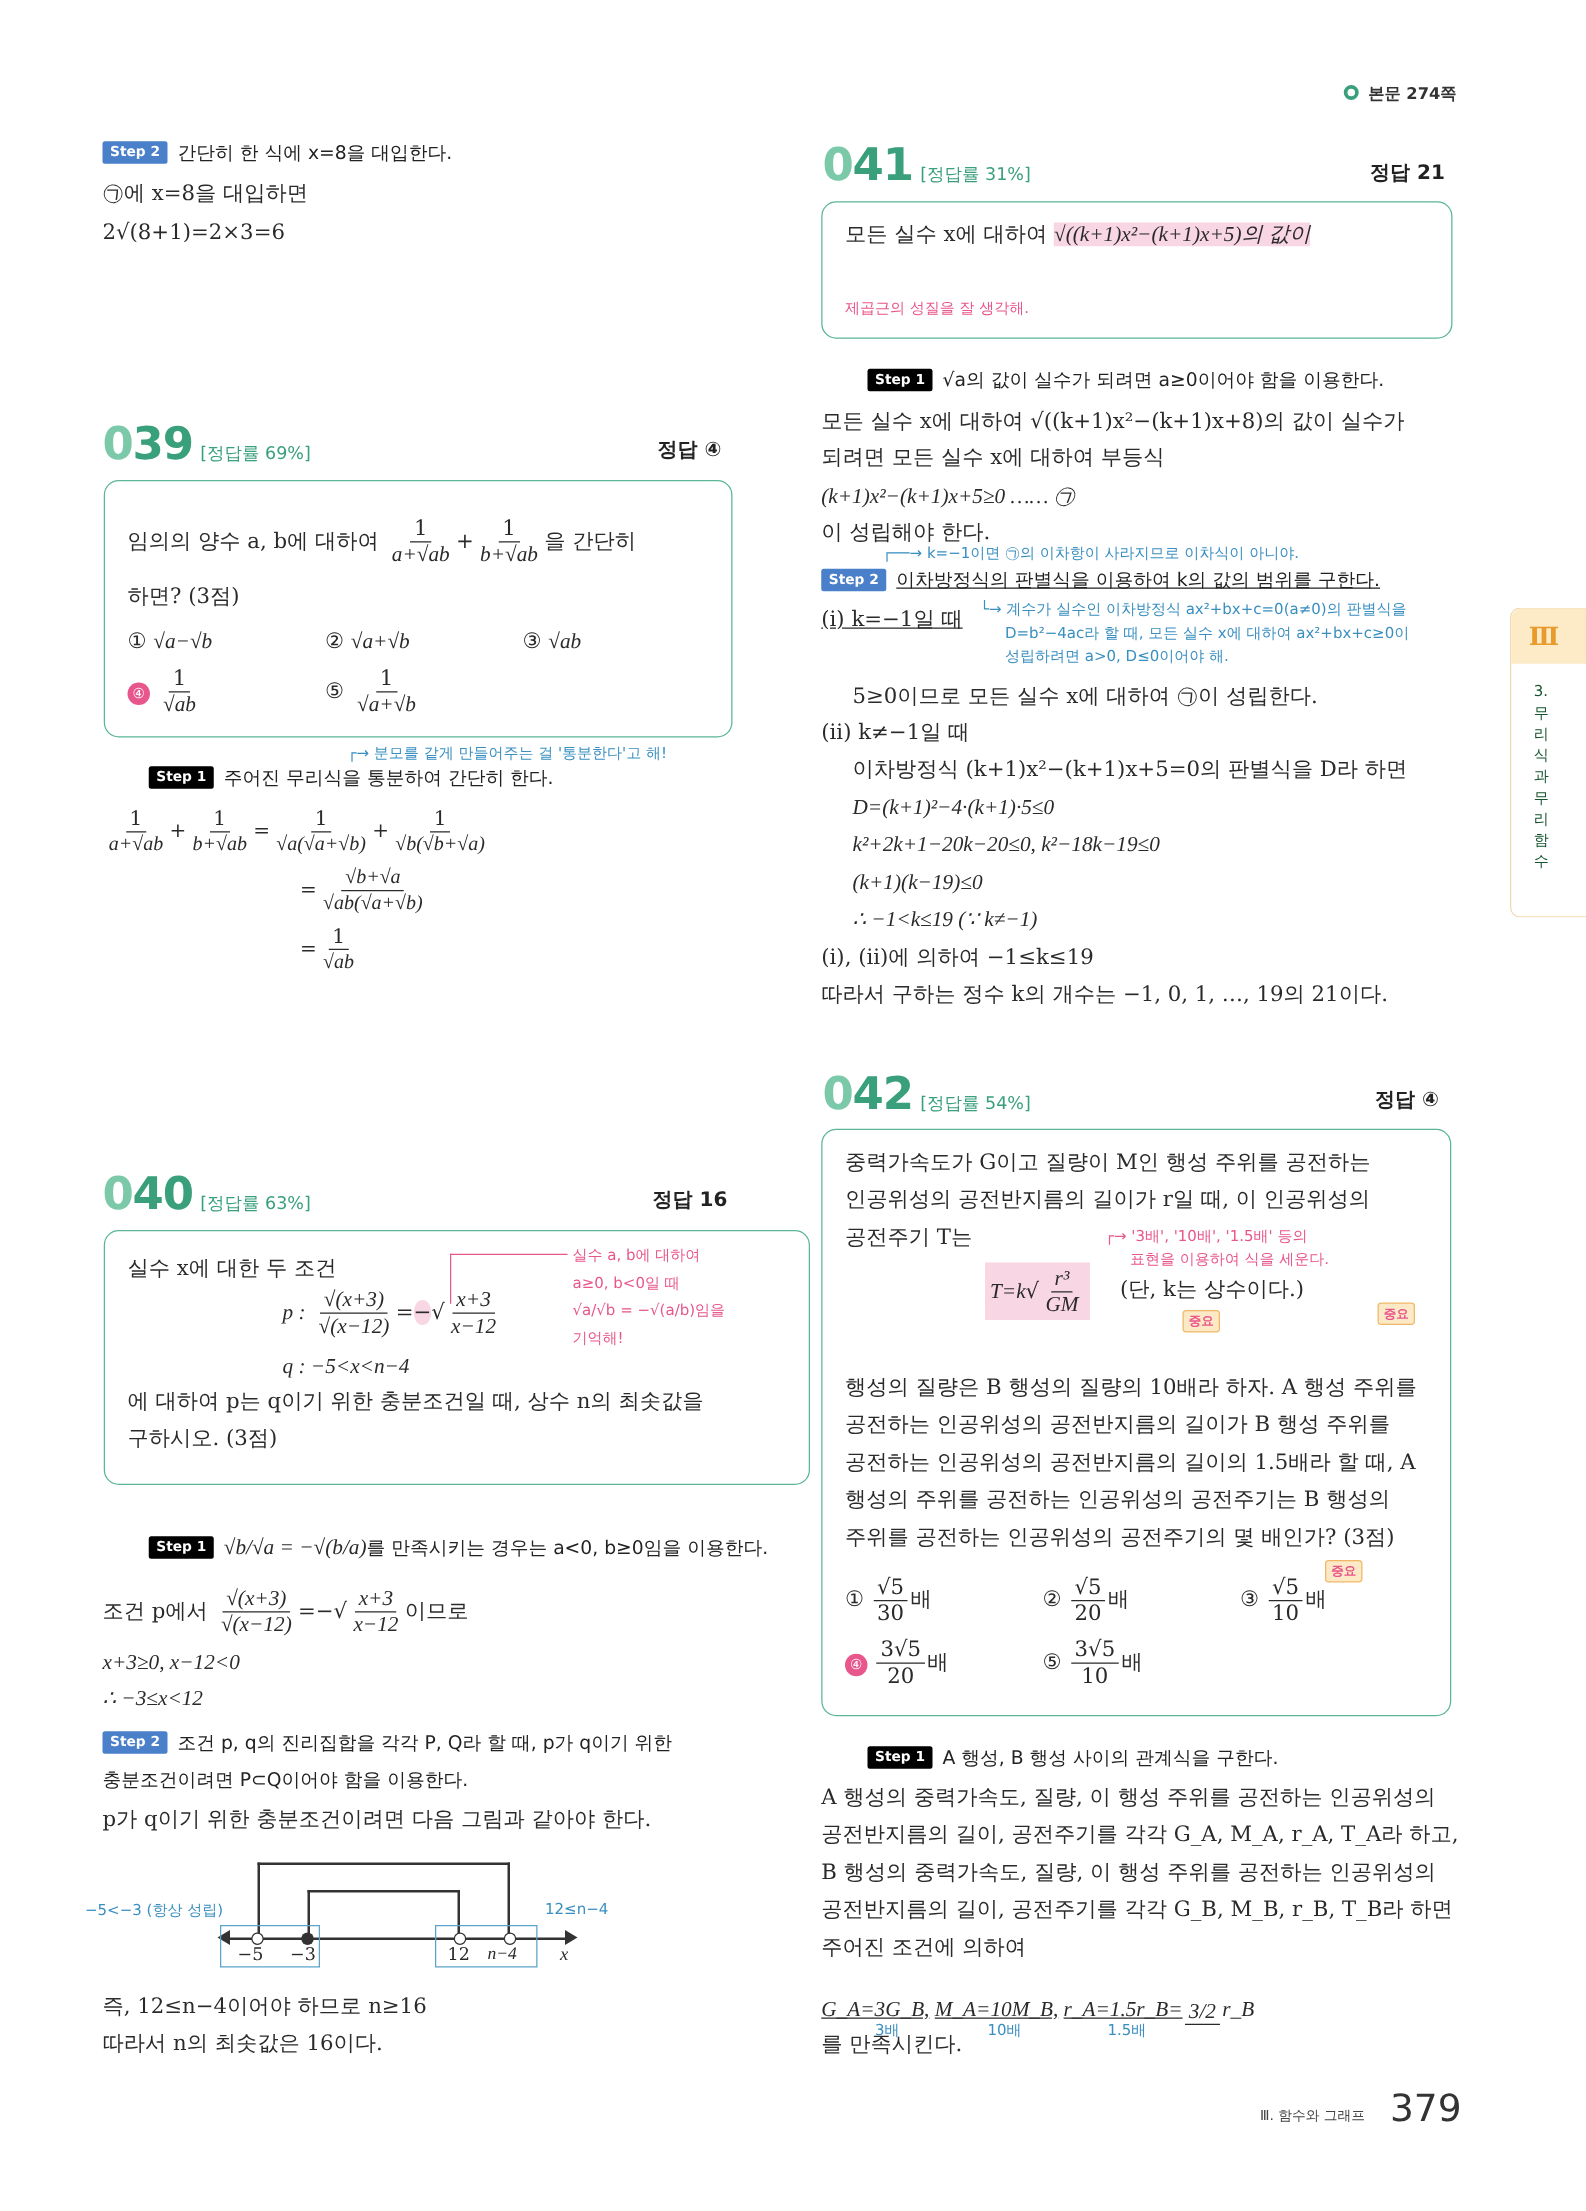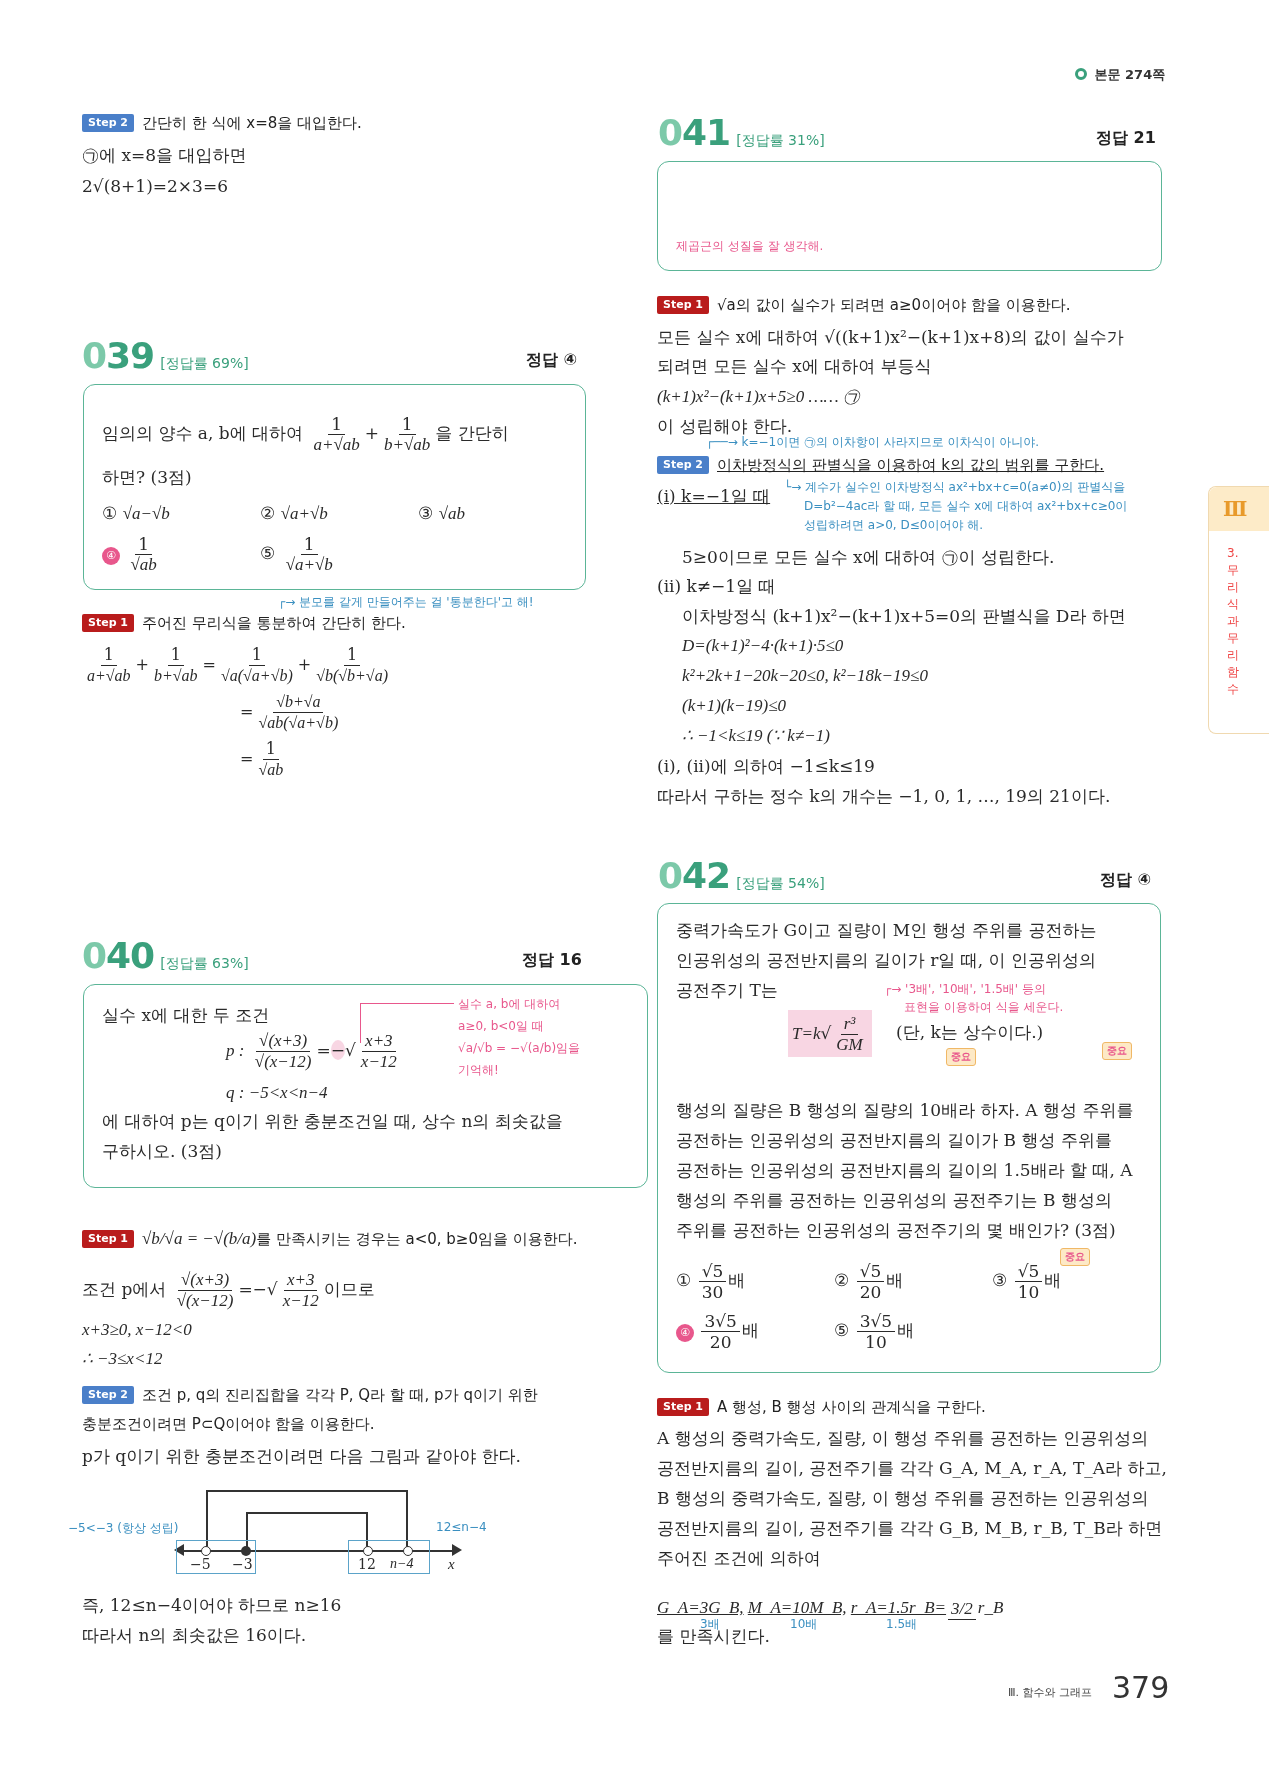--- a/index.html
+++ b/index.html
@@ -5,21 +5,21 @@
   * { box-sizing: border-box; margin: 0; padding: 0; }
   body { width: 1269px; height: 1769px; background: #ffffff; position: relative; overflow: hidden;
          font-family: "DejaVu Serif", serif; color: #2a2a2a; font-size: 17px; }
   .abs { position: absolute; }
   .sans { font-family: "DejaVu Sans", sans-serif; }
   .serif { font-family: "DejaVu Serif", serif; }
   .it { font-style: italic; font-family: "Liberation Serif", serif; }
   .line { position: absolute; white-space: nowrap; line-height: 24px; }
   .step { display: inline-block; font-family: "DejaVu Sans", sans-serif; font-weight: bold; font-size: 11px; color: #fff;
           padding: 2px 6px; border-radius: 2px; margin-right: 8px; vertical-align: 2px; line-height: 14px; }
-  .step.pink { background: #b91c1c; }
+  .step.pink { background: #000000; margin-left: 37px; }
   .step.blue { background: #4a7fc9; }
   .step-title { font-family: "DejaVu Sans", sans-serif; font-size: 15px; color: #222; }
   .qnum { font-family: "DejaVu Sans", sans-serif; font-weight: bold; font-size: 36px; color: #3aa07c; letter-spacing: -1px; }
   .qnum .lite { color: #7cc9a9; }
   .rate { font-family: "DejaVu Sans", sans-serif; font-size: 14px; color: #3aa07c; margin-left: 6px; }
   .answer { font-family: "DejaVu Sans", sans-serif; font-weight: bold; font-size: 16px; color: #222; }
   .qbox { position: absolute; border: 1.6px solid #5bb597; border-radius: 12px; background: #fff; }
   .hl { background: #f8d6e3; }
   .note-pink { font-family: "DejaVu Sans", sans-serif; font-size: 12px; color: #e8578c; }
   .note-blue { font-family: "DejaVu Sans", sans-serif; font-size: 12px; color: #3a8fc0; }
@@ -27,21 +27,21 @@
   .frac > span { display: block; padding: 0 3px; line-height: 20px; }
   .frac > .num { border-bottom: 1.2px solid #2a2a2a; }
   .badge { display: inline-block; font-family: "DejaVu Sans", sans-serif; font-size: 10px; font-weight: bold; color: #e8578c;
            background: #fde9c6; border: 1px solid #f0b866; border-radius: 3px; padding: 1px 4px; }
   .check { display: inline-block; width: 18px; height: 18px; border-radius: 50%; background: #e8578c; color: #fff;
            font-family: "DejaVu Sans", sans-serif; font-size: 11px; text-align: center; line-height: 18px; }
   .side-tab { position: absolute; left: 1208px; top: 486px; width: 61px; height: 248px; border: 1px solid #f0d9b0; border-right: none;
               border-radius: 8px 0 0 8px; background: #fff; }
   .side-tab .top { height: 44px; background: #fdebc8; border-radius: 8px 0 0 0; color: #e89a2b; font-family: "DejaVu Serif", serif;
                    font-weight: bold; font-size: 20px; padding-left: 14px; line-height: 44px; }
-  .side-tab .vert { font-family: "DejaVu Sans", sans-serif; font-size: 12px; color: #ef4444; width: 14px; margin: 14px 0 0 18px;
+  .side-tab .vert { font-family: "DejaVu Sans", sans-serif; font-size: 12px; color: #14532d; width: 14px; margin: 14px 0 0 18px;
                     line-height: 17px; word-break: break-all; white-space: normal; }
 </style>
 </head>
 <body>
 
 <div class="abs sans" style="left:1075px; top:66px; font-size:13px; font-weight:bold; color:#333;">
   <span style="display:inline-block;width:12px;height:12px;border-radius:50%;border:3px solid #3aa07c;vertical-align:-1px;margin-right:3px;"></span>
   <span>본문 274쪽</span>
 </div>
 
@@ -182,20 +182,21 @@
   <div class="abs note-blue" style="left:376px; top:40px;">12≤n−4</div>
 </div>
 <div class="line" style="left:82px; top:1593px;">즉, 12≤n−4이어야 하므로 n≥16</div>
 <div class="line" style="left:82px; top:1623px;">따라서 n의 최솟값은 16이다.</div>
 
 <div class="abs" style="left:658px; top:112px;">
   <span class="qnum"><span class="lite">0</span><span>41</span></span><span class="rate">[정답률 31%]</span>
 </div>
 <div class="abs answer" style="left:1096px; top:128px;">정답 21</div>
 <div class="qbox" style="left:657px; top:161px; width:505px; height:110px;">
+  <div class="line" style="left:18px; top:14px;"><span>모든 실수 x에 대하여</span> <span class="hl it">√((k+1)x²−(k+1)x+5)의 값이</span></div>
   <div class="line note-pink" style="left:18px; top:72px;">제곱근의 성질을 잘 생각해.</div>
 </div>
 
 <div class="line" style="left:657px; top:292px;">
   <span class="step pink">Step 1</span><span class="step-title">√a의 값이 실수가 되려면 a≥0이어야 함을 이용한다.</span>
 </div>
 <div class="line" style="left:657px; top:325px;">모든 실수 x에 대하여 √((k+1)x²−(k+1)x+8)의 값이 실수가</div>
 <div class="line" style="left:657px; top:354px;">되려면 모든 실수 x에 대하여 부등식</div>
 <div class="line it" style="left:657px; top:385px;">(k+1)x²−(k+1)x+5≥0        …… ㉠</div>
 <div class="line" style="left:657px; top:414px;">이 성립해야 한다.</div>

